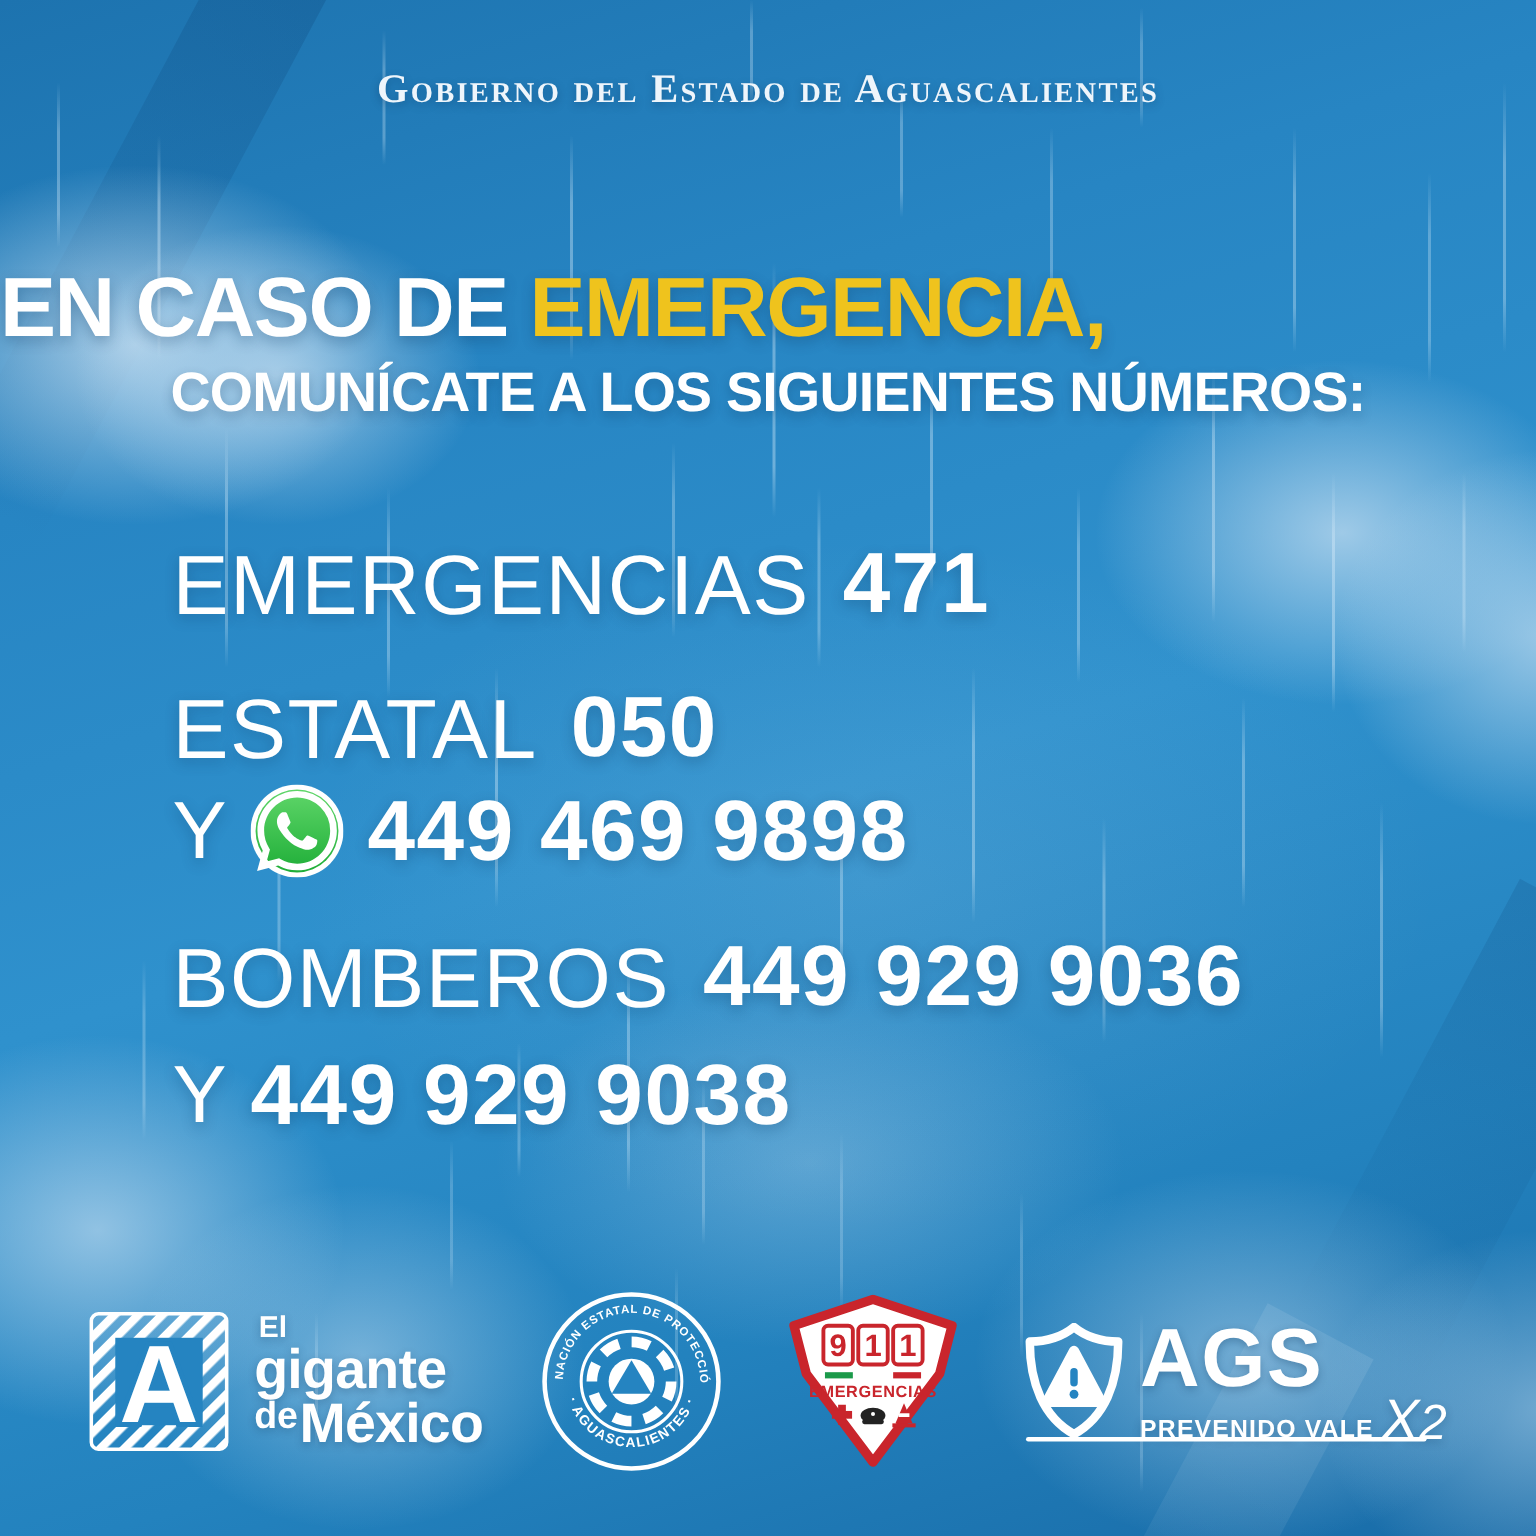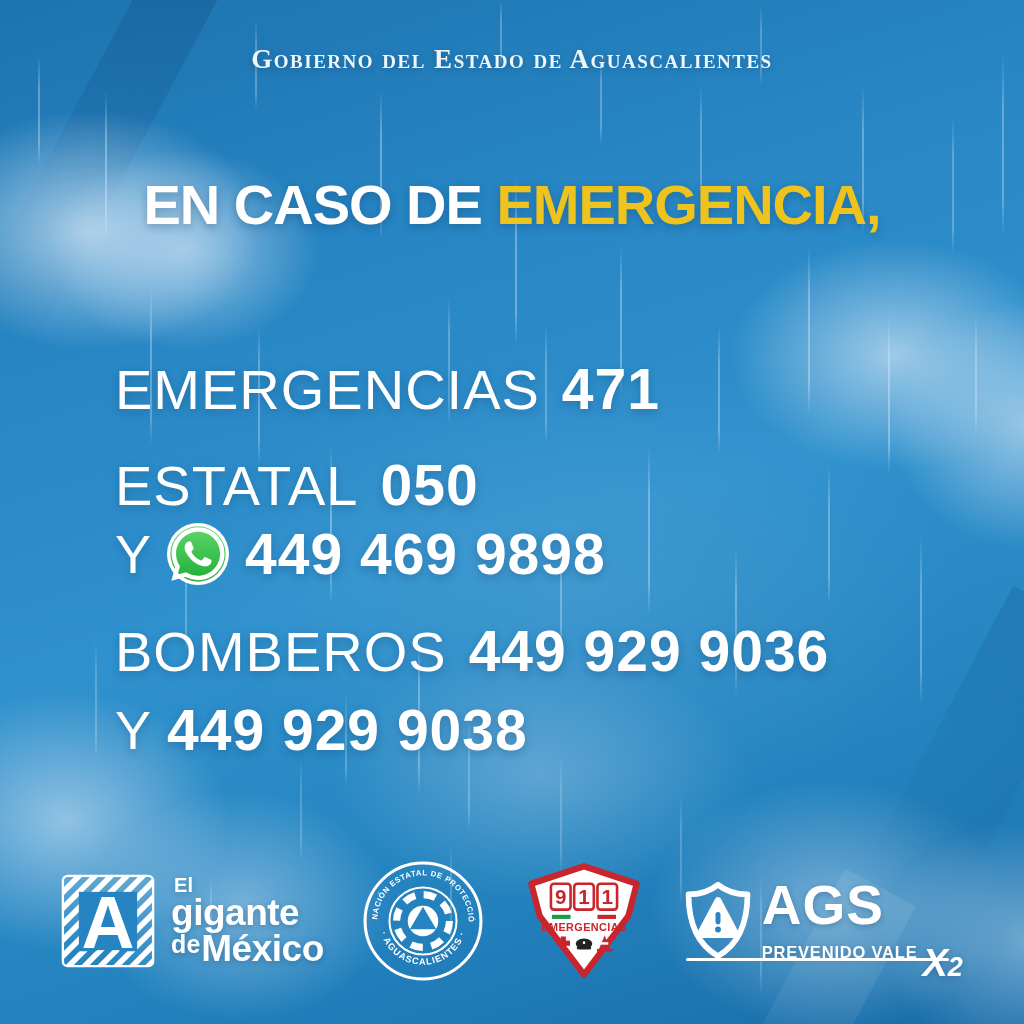--- a/index.html
+++ b/index.html
@@ -24,21 +24,21 @@
   .rain i{position:absolute;width:2px;border-radius:2px;background:linear-gradient(rgba(222,240,252,0),rgba(222,240,252,.75) 30%,rgba(222,240,252,.75) 80%,rgba(222,240,252,0));}
   
   .gov-title{
     position:absolute;top:44px;left:0;right:0;text-align:center;
     font-family:"Liberation Serif","DejaVu Serif",serif;
     font-variant:small-caps;letter-spacing:1.5px;
     font-size:27px;font-weight:600;color:#eef5fb;
     text-shadow:0 2px 6px rgba(10,50,90,.35);
   }
   
-  .headline1{position:absolute;top:172px;left:0;right:0;text-align:center;
+  .headline1{position:absolute;top:172px;left:0;right:0;
     font-size:56px;font-weight:800;letter-spacing:-1px;color:#ffffff;
     text-shadow:0 3px 9px rgba(10,50,90,.30);white-space:nowrap;}
   .headline1 .yellow{color:#efc31d;}
   .headline2{position:absolute;top:241px;left:0;right:0;text-align:center;
     font-size:37px;font-weight:800;letter-spacing:-.5px;color:#ffffff;
     text-shadow:0 3px 8px rgba(10,50,90,.30);white-space:nowrap;}
   
   .line{position:absolute;left:115px;white-space:nowrap;color:#fff;
     text-shadow:0 3px 9px rgba(10,50,90,.28);display:flex;align-items:center;}
   .lbl{font-size:56px;font-weight:400;letter-spacing:1px;}
@@ -62,22 +62,22 @@
   .gig-row{display:flex;align-items:flex-start;}
   .gig-de{font-size:25px;font-weight:700;margin-top:2px;margin-right:1px;}
   .logo-ags{position:relative;display:flex;align-items:center;gap:10px;}
   .logo-ags::after{content:"";position:absolute;left:2px;right:14px;bottom:0;height:3px;
     background:#fff;border-radius:2px;}
   .ags-col{display:flex;flex-direction:column;line-height:.9;
     text-shadow:0 2px 6px rgba(10,50,90,.3);}
   .ags-name{font-size:55px;font-weight:800;letter-spacing:1px;}
   .ags-row{display:flex;align-items:baseline;gap:5px;}
   .ags-tag{font-size:16.5px;font-weight:800;letter-spacing:.8px;}
-  .ags-x2{display:inline-block;font-style:italic;font-weight:700;font-size:27px;
-    position:relative;top:18px;line-height:.8;}
+  .ags-x2{display:inline-block;font-style:italic;font-weight:400;font-size:33px;
+    position:relative;top:1px;line-height:.8;}
   .ags-x2::first-letter{font-size:38px;}
 </style>
 </head>
 <body>
 
 <div class="poster">
 
   <div class="band band1"></div>
   <div class="band band2"></div>
   <div class="band band3"></div>
@@ -130,20 +130,21 @@
       <i style="left: 210px; top: 875px; height: 90px; opacity: 0.3;"></i>
       <i style="left: 680px; top: 795px; height: 110px; opacity: 0.3;"></i>
       <i style="left: 760px; top: 875px; height: 120px; opacity: 0.3;"></i>
       <i style="left: 300px; top: 760px; height: 100px; opacity: 0.3;"></i>
       <i style="left: 95px; top: 640px; height: 120px; opacity: 0.35;"></i>
     </div>
 
   <div class="gov-title">Gobierno del Estado de Aguascalientes</div>
 
   <div class="headline1"><span>EN CASO DE </span><span class="yellow">EMERGENCIA,</span></div>
+  <div class="headline2">COMUNÍCATE A LOS SIGUIENTES NÚMEROS:</div>
 
   <div class="line l-emergencias">
     <span class="lbl">EMERGENCIAS</span>
     <span class="num">471</span>
   </div>
 
   <div class="line l-reportes">
     <span class="lbl">ESTATAL</span>
     <span class="num">050</span>
   </div>

